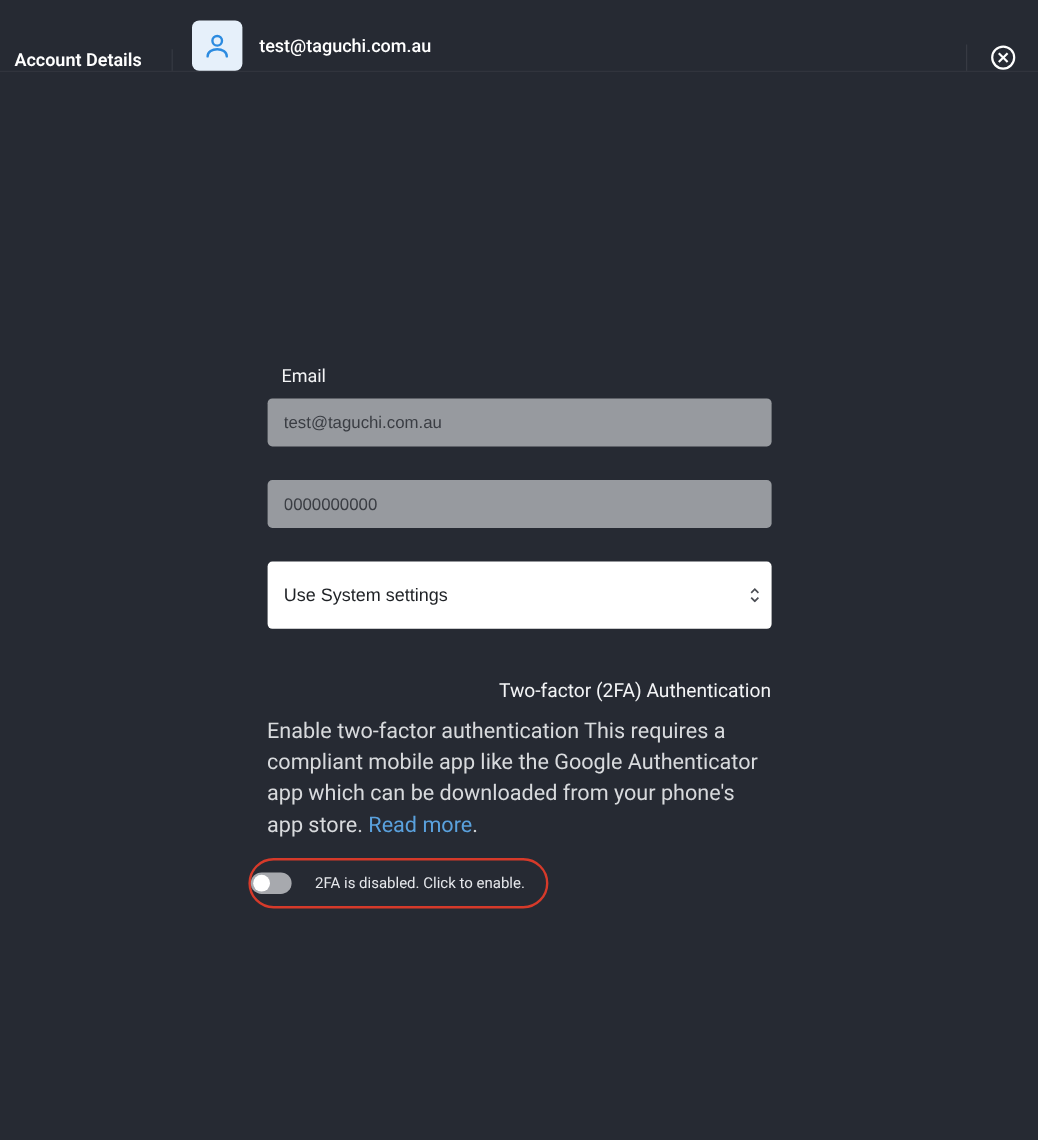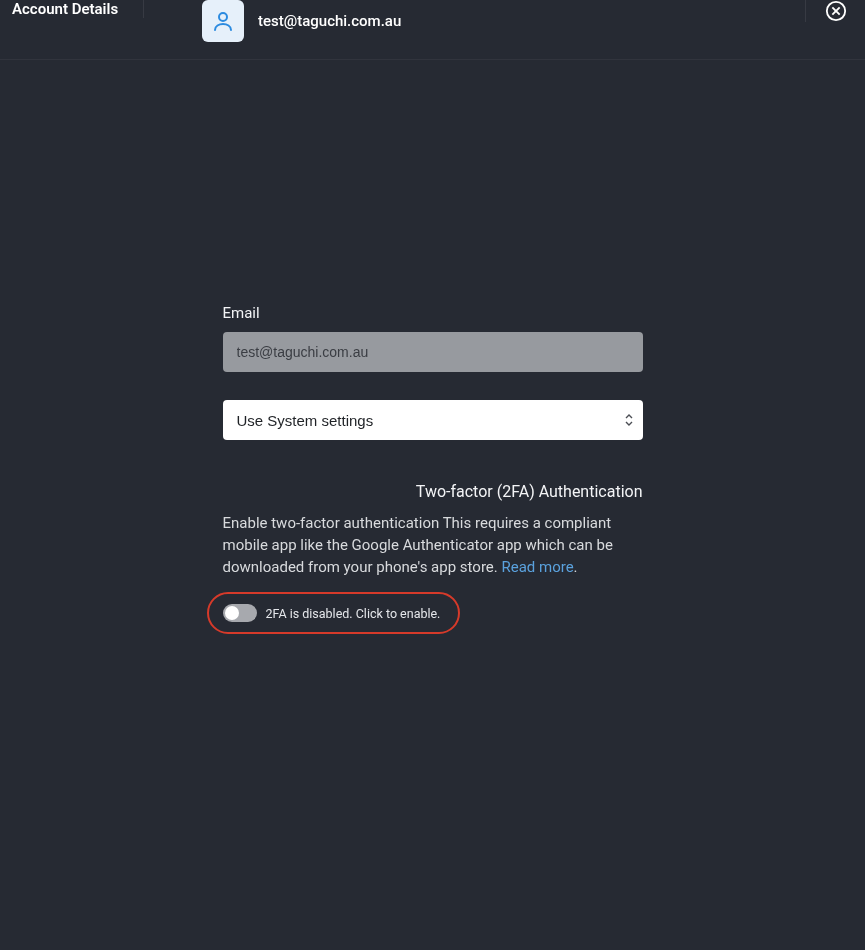--- a/index.html
+++ b/index.html
@@ -10,24 +10,23 @@
     body {
       font-family: -apple-system, BlinkMacSystemFont, 'Segoe UI', Roboto, Helvetica, Arial, sans-serif;
       background: #262a33;
       color: #ffffff;
       width: 865px;
       height: 950px;
       overflow: hidden;
     }
     .header {
       display: flex;
-      align-items: flex-start;
+      align-items: flex-end;
       height: 60px;
       border-bottom: 1px solid rgba(255,255,255,0.05);
-      gap: 42px;
     }
     .header-title {
       display: flex;
       align-items: center;
       padding: 0 14px 0 12px;
       font-size: 15px;
       font-weight: 600;
       border-right: 1px solid rgba(255,255,255,0.08);
       width: 144px;
     }
@@ -72,20 +71,21 @@
       justify-content: center;
       padding-top: 244px;
     }
     .form {
       width: 420px;
     }
     .field-label {
       font-size: 15px;
       margin-bottom: 10px;
       color: #f3f4f6;
+      margin-left: 12px;
     }
     .text-input {
       width: 100%;
       height: 40px;
       background: #979a9f;
       border: none;
       border-radius: 4px;
       padding: 0 14px;
       font-size: 14px;
       color: #3a3d43;
@@ -94,21 +94,21 @@
     }
     .text-input::placeholder {
       color: #3a3d43;
     }
     .select-wrap {
       position: relative;
       margin-bottom: 42px;
     }
     .select {
       width: 100%;
-      height: 40px;
+      height: 56px;
       background: #ffffff;
       border: none;
       border-radius: 4px;
       padding: 0 14px;
       font-size: 15px;
       color: #1f2226;
       appearance: none;
       -webkit-appearance: none;
       outline: none;
       cursor: pointer;
@@ -129,21 +129,21 @@
       height: 5px;
       display: block;
     }
     .section-title {
       font-size: 16px;
       margin-bottom: 12px;
       color: #f3f4f6;
       text-align: right;
     }
     .desc {
-      font-size: 15px;
+      font-size: 18px;
       line-height: 1.45;
       color: #d8dadd;
       margin-bottom: 14px;
     }
     .link {
       color: #5aa1dd;
       text-decoration: none;
       cursor: pointer;
     }
     .toggle-row {
@@ -153,22 +153,22 @@
       padding: 10px 18px 10px 0px;
       border: 2px solid #d63a2a;
       border-radius: 24px;
       width: fit-content;
       margin-left: -16px;
       position: relative;
     }
     .toggle-row-inner {
       display: flex;
       align-items: center;
-      gap: 9px;
-      padding-left: 14px;
+      gap: 20px;
+      padding-left: 0;
     }
     .toggle {
       width: 34px;
       height: 18px;
       background: #a7a9ae;
       border-radius: 10px;
       position: relative;
       cursor: pointer;
     }
     .toggle::after {
@@ -207,20 +207,21 @@
       <line x1="16" y1="8" x2="8" y2="16"></line>
     </svg>
   </div>
 </div>
 
 <div class="main">
   <div class="form">
     <div class="field-label">Email</div>
     <input class="text-input" type="text" value="test@taguchi.com.au" style="">
 
+    <input class="text-input" type="text" placeholder="0000000000" style="">
 
     <div class="select-wrap">
       <select class="select">
         <option>Use System settings</option>
       </select>
       <div class="select-arrows">
         <svg viewBox="0 0 8 5">
             <path d="M1 4 L4 1 L7 4" stroke="#4b4e54" stroke-width="1.4" fill="none"></path>
           </svg>
         <svg viewBox="0 0 8 5">

